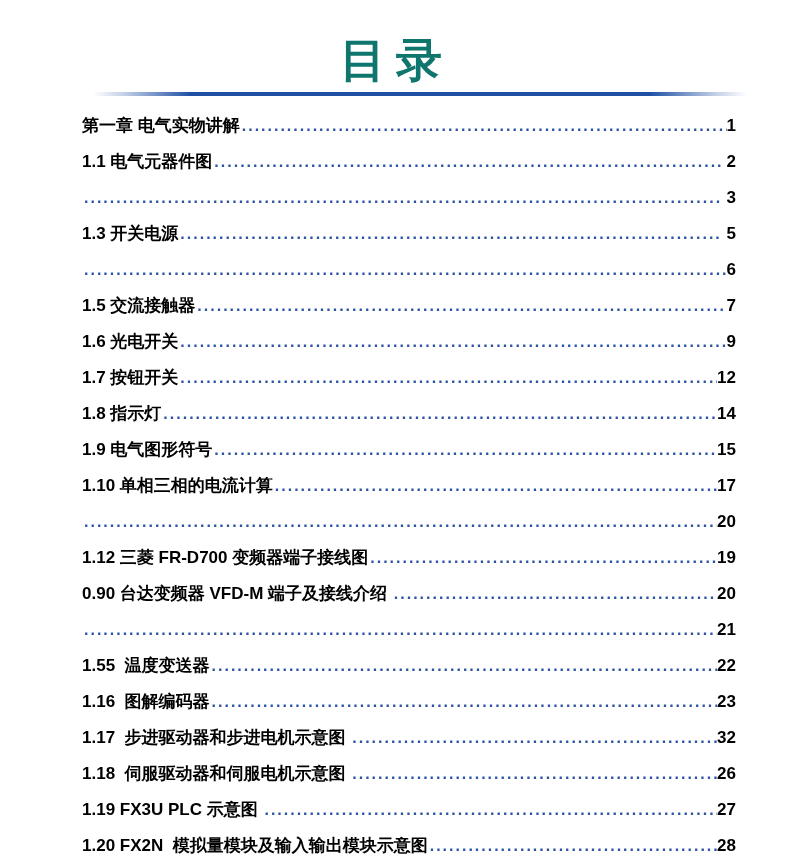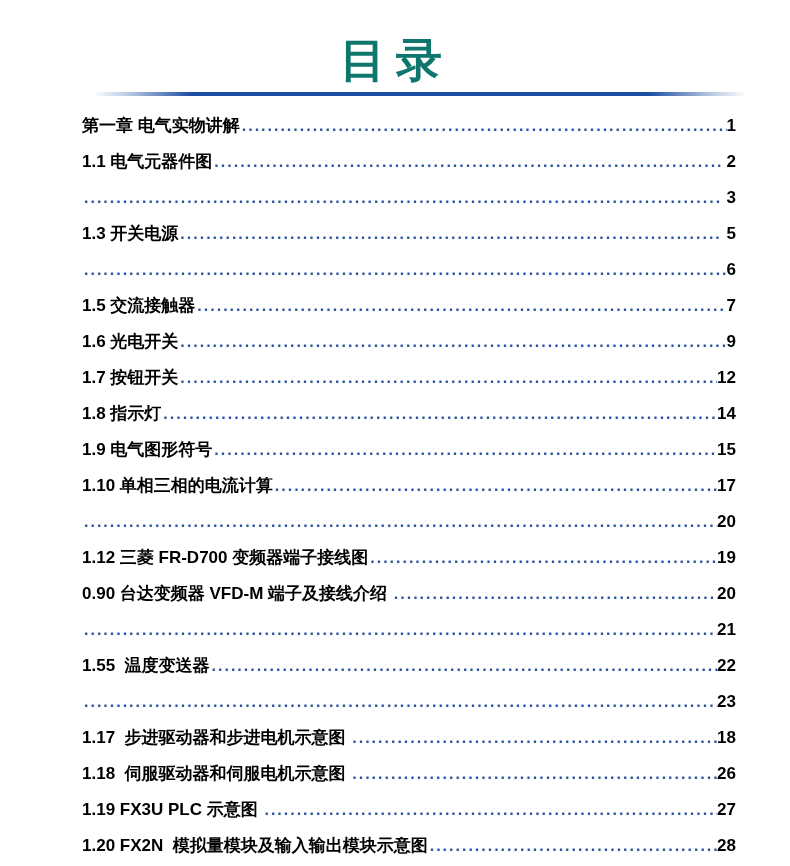--- a/index.html
+++ b/index.html
@@ -171,28 +171,29 @@
       <span class="toc-pagenum">21</span>
     </div>
 
     <div class="toc-row">
       <span class="toc-label">1.55  温度变送器</span>
       <span class="toc-dots"></span>
       <span class="toc-pagenum">22</span>
     </div>
 
     <div class="toc-row">
+      <span class="toc-label">1.16  图解编码器</span>
       <span class="toc-dots"></span>
       <span class="toc-pagenum">23</span>
     </div>
 
     <div class="toc-row">
       <span class="toc-label">1.17  步进驱动器和步进电机示意图 </span>
       <span class="toc-dots"></span>
-      <span class="toc-pagenum">18</span>
+      <span class="toc-pagenum">32</span>
     </div>
 
     <div class="toc-row">
       <span class="toc-label">1.18  伺服驱动器和伺服电机示意图 </span>
       <span class="toc-dots"></span>
       <span class="toc-pagenum">26</span>
     </div>
 
     <div class="toc-row">
       <span class="toc-label">1.19 FX3U PLC 示意图 </span>

